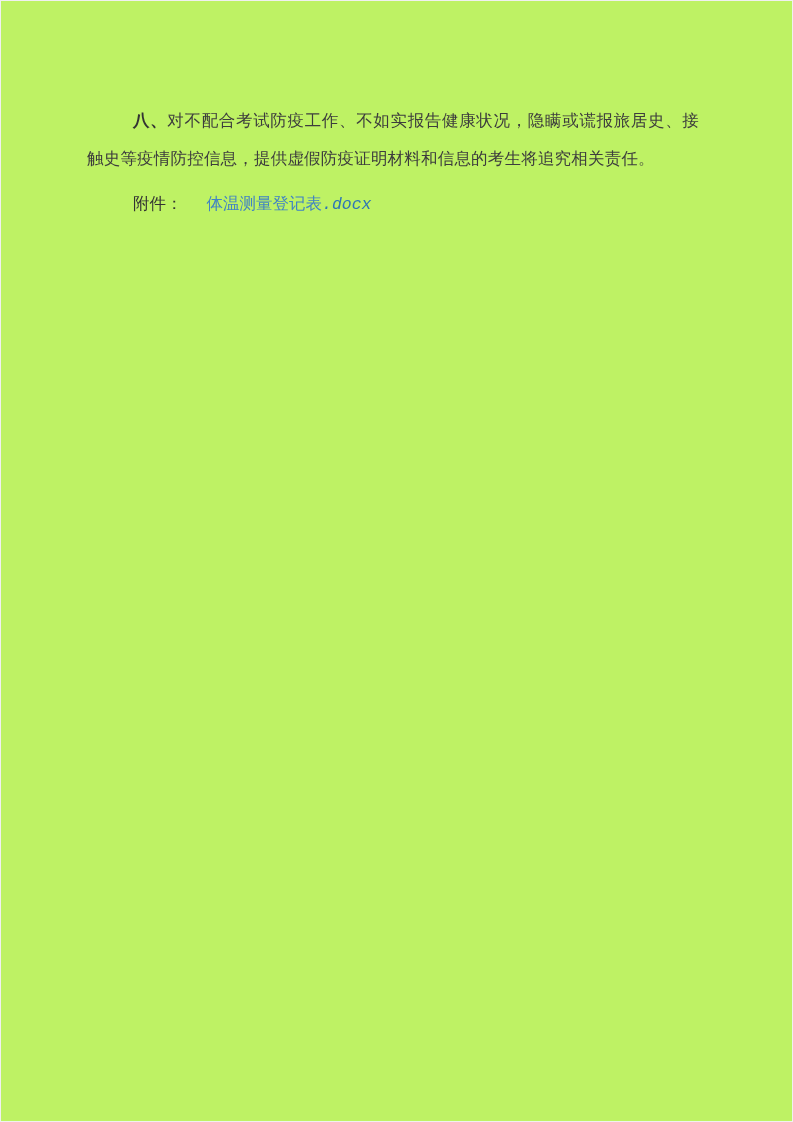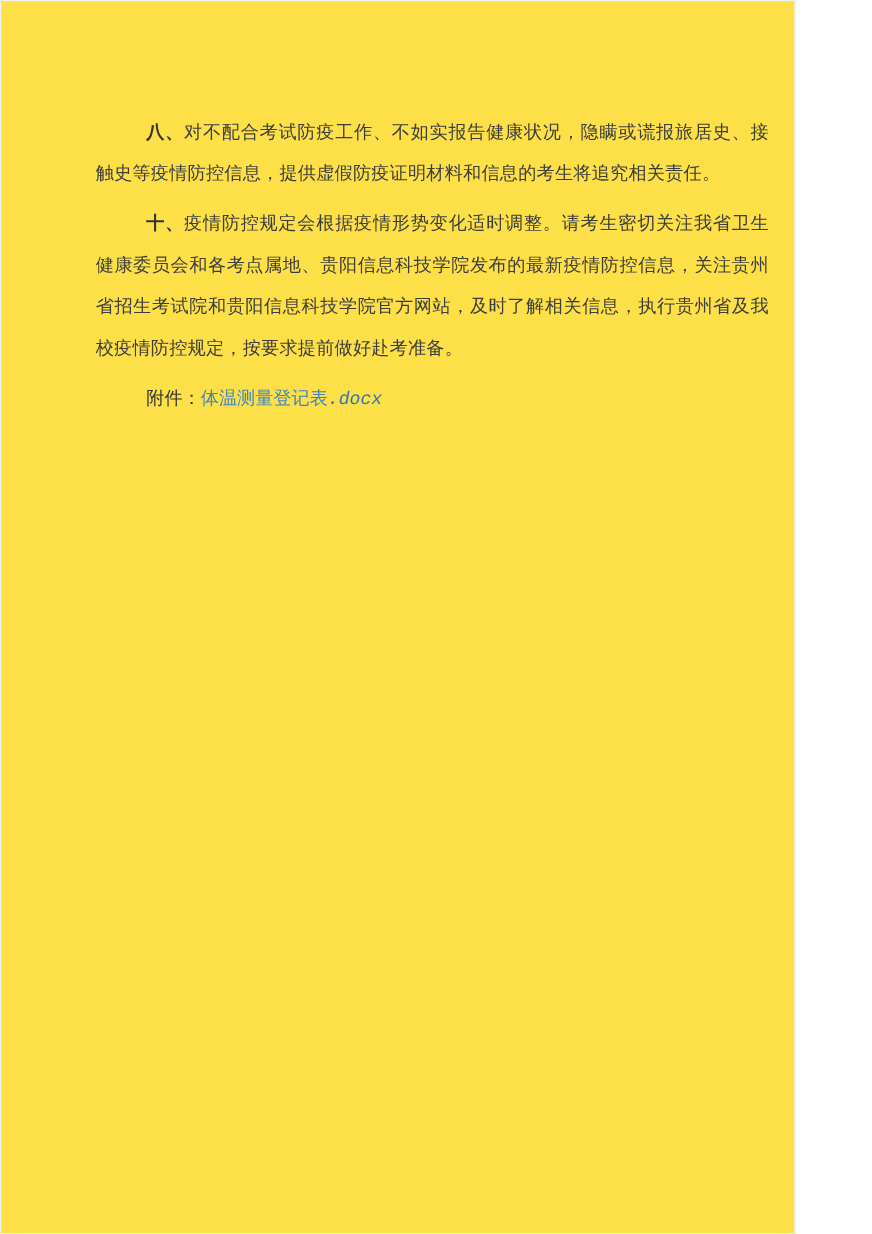--- a/index.html
+++ b/index.html
@@ -2,23 +2,23 @@
 <html><head>
 <meta charset="utf-8">
 <style>
   html, body {
     margin: 0;
     padding: 0;
     background: #ffffff;
   }
   .page {
     position: relative;
-    width: 723px;
+    width: 793px;
     height: 1122px;
-    background: #fde047;
+    background: #bef264;
     box-sizing: border-box;
     border: 1px solid #f0f0f0;
     font-family: "Liberation Sans", sans-serif;
     overflow: hidden;
   }
   .content {
     position: absolute;
     left: 86px;
     top: 100px;
     width: 612px;
@@ -47,34 +47,34 @@
   .attachment .label {
     font-weight: 400;
   }
   .file-link {
     text-decoration: none;
     cursor: pointer;
   }
   .file-cn {
     font-family: "Liberation Serif", serif;
     color: #4183c4;
+    margin-left: 24px;
   }
   .file-ext {
     font-family: Liberation Mono, monospace;
     font-style: italic;
     color: #2e75b6;
   }
 </style>
 </head>
 <body>
 
 <div class="page">
   <div class="content">
 
     <p class="para"><span class="lead">八、</span><span>对不配合考试防疫工作、不如实报告健康状况，隐瞒或谎报旅居史、接触史等疫情防控信息，提供虚假防疫证明材料和信息的考生将追究相关责任。</span></p>
 
 
-    <p class="para"><span class="lead">十、</span><span>疫情防控规定会根据疫情形势变化适时调整。请考生密切关注我省卫生健康委员会和各考点属地、贵阳信息科技学院发布的最新疫情防控信息，关注贵州省招生考试院和贵阳信息科技学院官方网站，及时了解相关信息，执行贵州省及我校疫情防控规定，按要求提前做好赴考准备。</span></p>
 
     <p class="attachment"><span class="label">附件：</span><a class="file-link"><span class="file-cn">体温测量登记表</span><span class="file-ext">.docx</span></a></p>
 
   </div>
 </div>
 
 </body></html>

